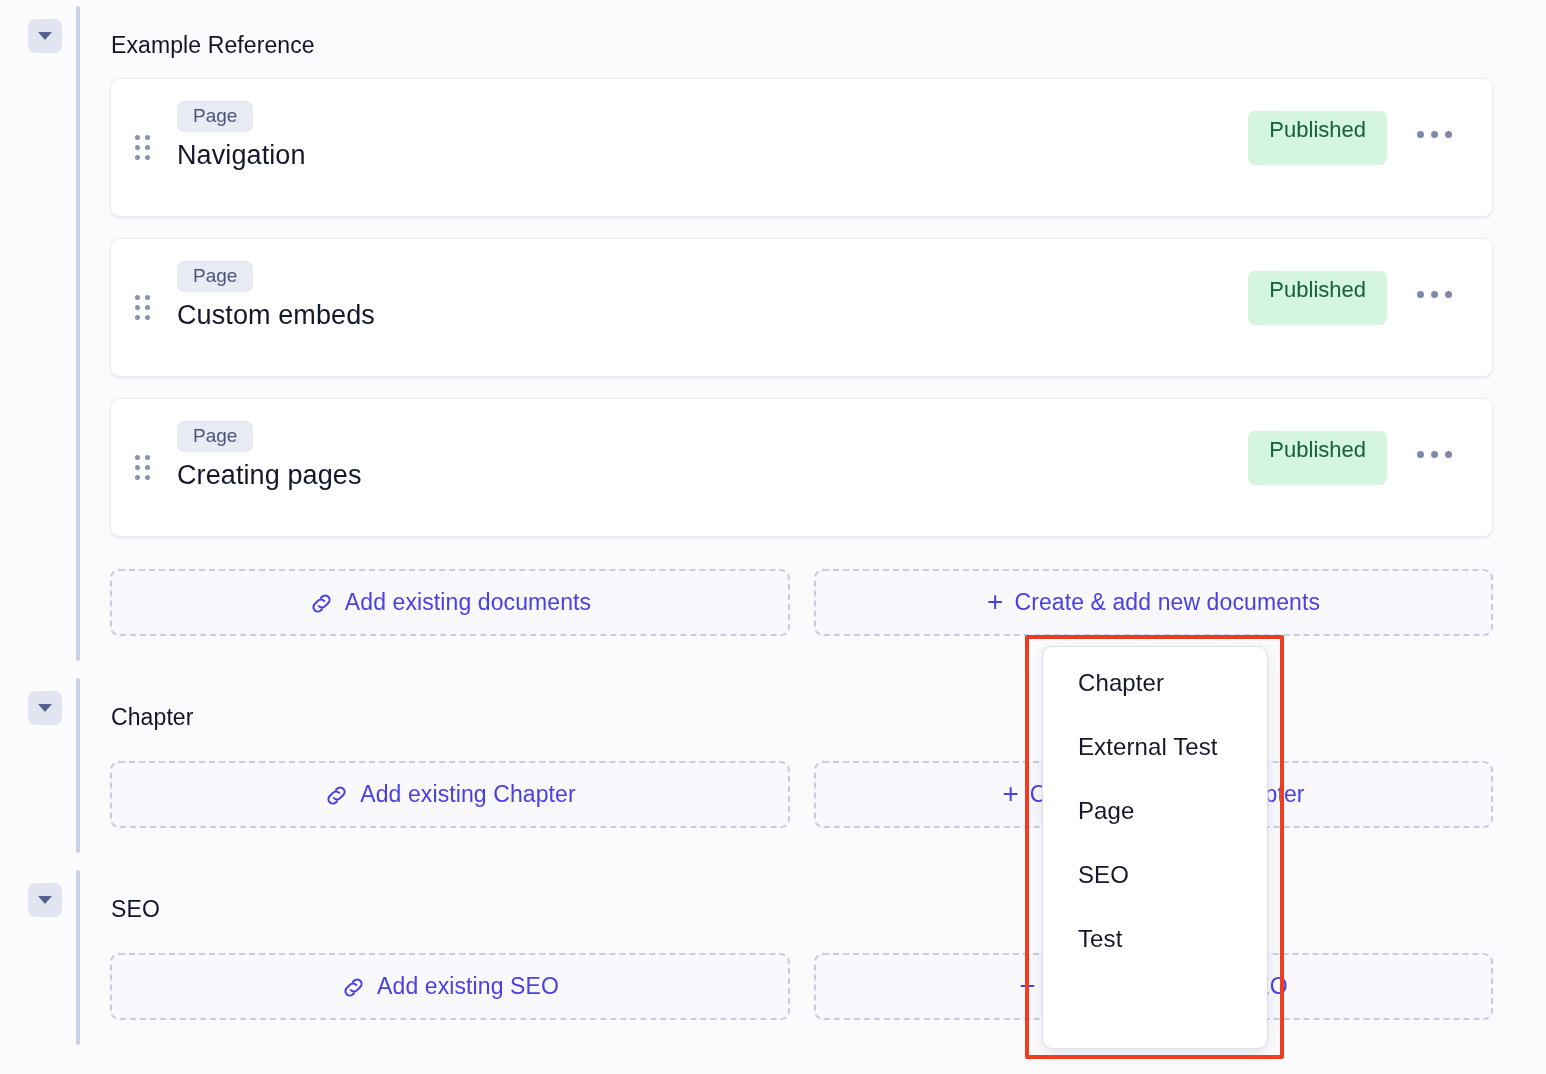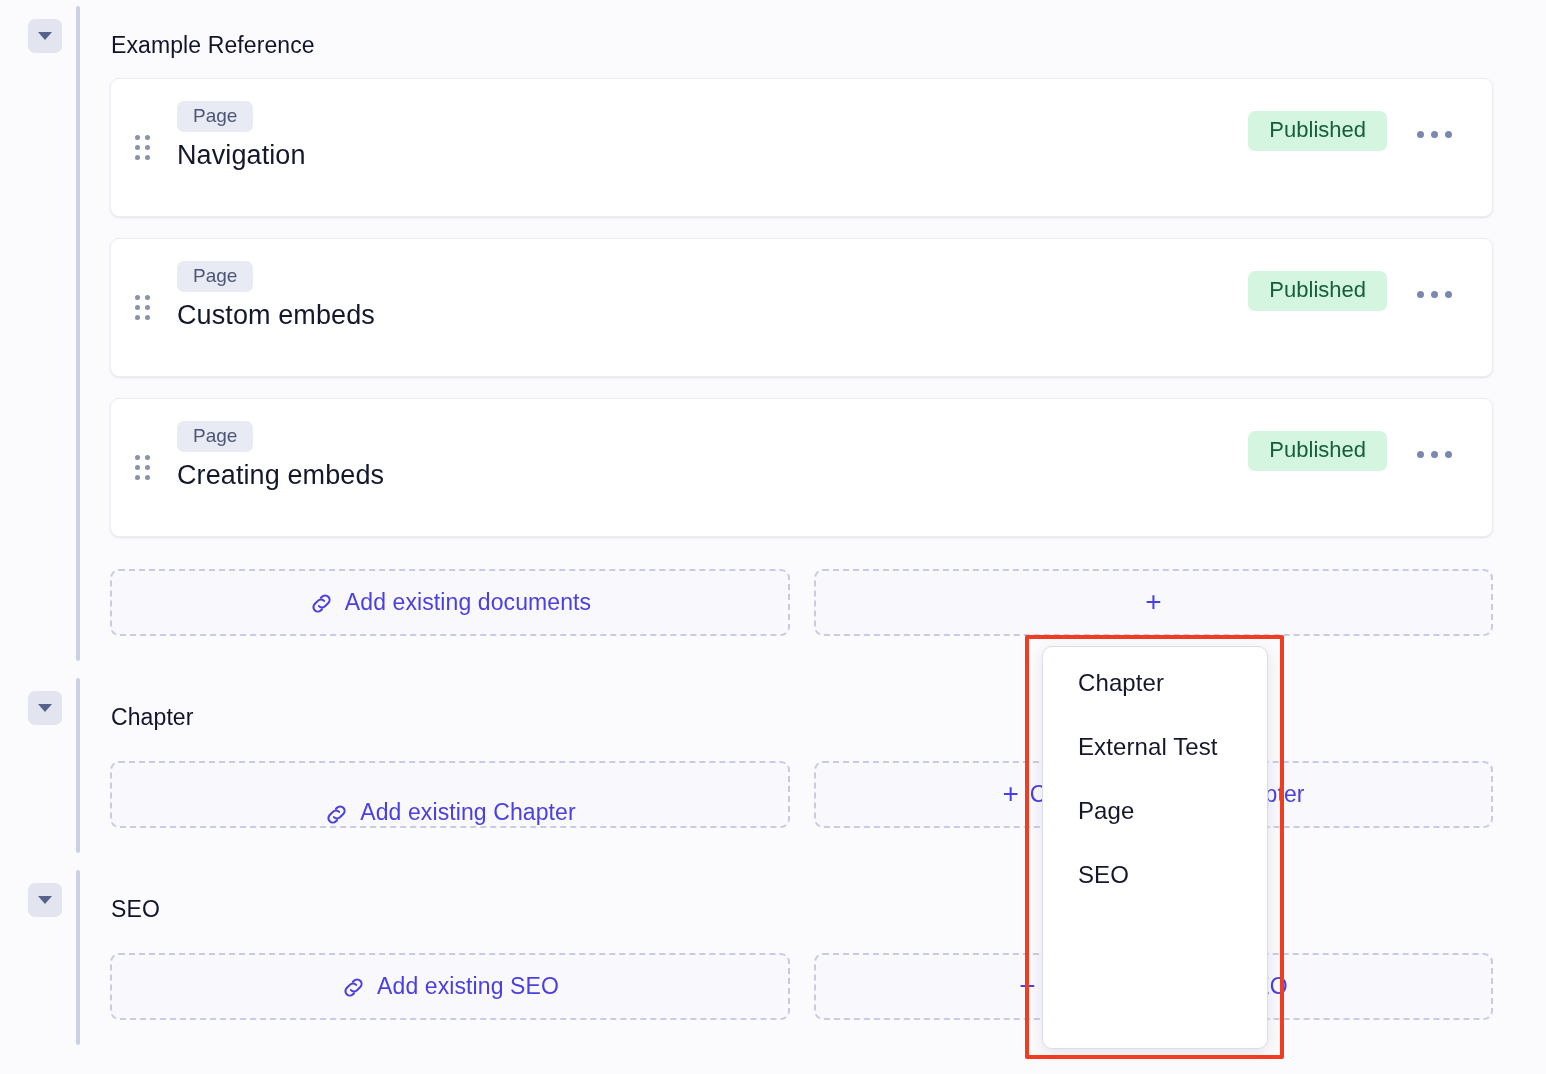--- a/index.html
+++ b/index.html
@@ -117,21 +117,21 @@
     white-space: nowrap;
   }
 
   .status-badge {
     position: absolute;
     right: 105px;
     top: 32px;
     background: #d4f5e0;
     color: #14603a;
     font-size: 22px;
-    padding: 8px 21px 10px;
+    padding: 8px 21px 24px;
     border-radius: 7px;
     line-height: 1;
     white-space: nowrap;
   }
 
   .more-btn {
     position: absolute;
     right: 35px;
     top: 44px;
     width: 46px;
@@ -277,55 +277,56 @@
     <div class="doc-card" style="top:398px; height:139px;">
       <div class="drag-handle">
         <i></i>
           <i></i>
           <i></i>
           <i></i>
           <i></i>
           <i></i>
       </div>
       <div class="type-badge">Page</div>
-      <div class="doc-title">Creating embeds</div>
+      <div class="doc-title">Creating pages</div>
       <div class="status-badge">Published</div>
       <button class="more-btn">
           <i></i>
           <i></i>
           <i></i>
         </button>
     </div>
 
     <button class="dashed-btn left" style="top:569px;">
       <span class="link-icon">
         <svg width="25" height="25" viewBox="0 0 24 24" fill="none" stroke="#4a3fe0" stroke-width="2" stroke-linecap="round">
           <path d="M9.5 14.5a4.2 4.2 0 0 0 6 0l3-3a4.24 4.24 0 0 0-6-6l-1 1"></path>
           <path d="M14.5 9.5a4.2 4.2 0 0 0-6 0l-3 3a4.24 4.24 0 0 0 6 6l1-1"></path>
         </svg>
       </span>
       <span>Add existing documents</span>
     </button>
 
     <button class="dashed-btn right" style="top:569px;">
       <span class="plus-icon">+</span>
+      <span>Create &amp; add new documents</span>
     </button>
   </div>
 
   <div class="section" style="top:0;">
 
     <button class="collapse-btn" style="top:691px;">
       <span class="tri"></span>
     </button>
 
     <div class="rail" style="top:678px; height:175px;"></div>
 
     <div class="section-title" style="top:704px;">Chapter</div>
 
-    <button class="dashed-btn left" style="top:761px;align-items:flex-end;">
+    <button class="dashed-btn left" style="top:761px;">
       <span class="link-icon">
         <svg width="25" height="25" viewBox="0 0 24 24" fill="none" stroke="#4a3fe0" stroke-width="2" stroke-linecap="round">
           <path d="M9.5 14.5a4.2 4.2 0 0 0 6 0l3-3a4.24 4.24 0 0 0-6-6l-1 1"></path>
           <path d="M14.5 9.5a4.2 4.2 0 0 0-6 0l-3 3a4.24 4.24 0 0 0 6 6l1-1"></path>
         </svg>
       </span>
       <span>Add existing Chapter</span>
     </button>
 
     <button class="dashed-btn right" style="top:761px;">
@@ -358,17 +359,18 @@
       <span class="plus-icon">+</span>
       <span>Create &amp; add new SEO</span>
     </button>
   </div>
 
   <div class="dropdown">
     <div class="menu-item">Chapter</div>
     <div class="menu-item">External Test</div>
     <div class="menu-item">Page</div>
     <div class="menu-item">SEO</div>
+    <div class="menu-item">Test</div>
   </div>
 
   <div class="annotation-rect"></div>
 
 </div>
 
 </body></html>

